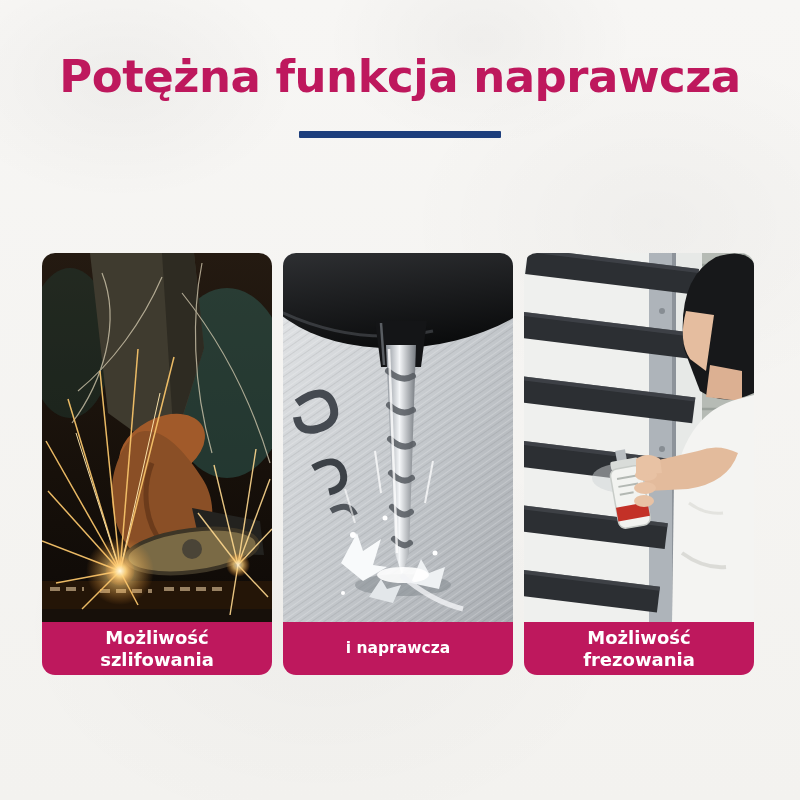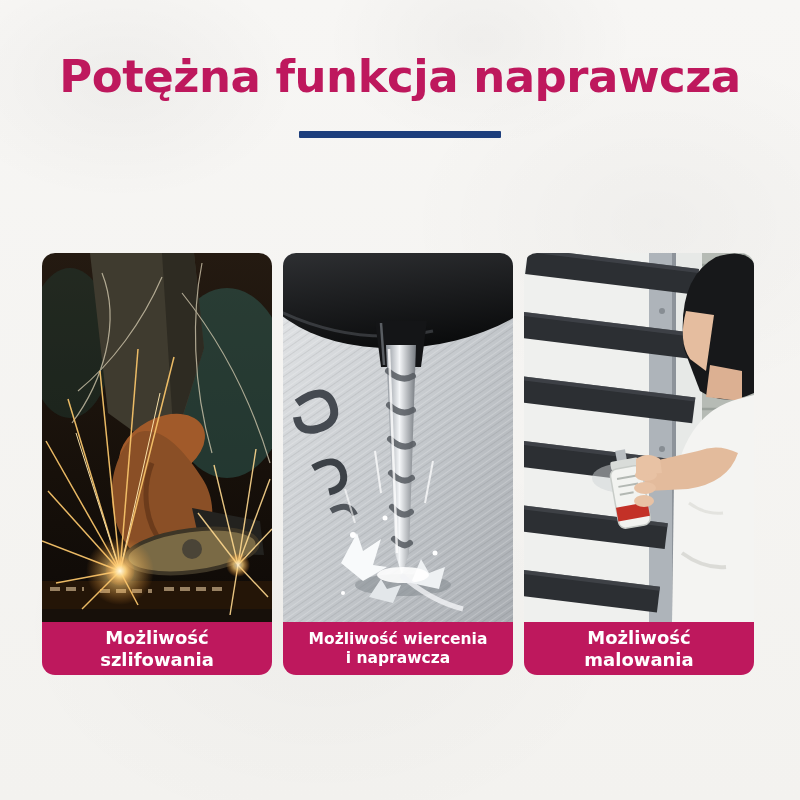--- a/index.html
+++ b/index.html
@@ -189,21 +189,20 @@
           <circle cx="70" cy="282" r="3" fill="#ffffff"></circle>
             <circle cx="102" cy="265" r="2.5" fill="#ffffff"></circle>
           <circle cx="152" cy="300" r="2.5" fill="#ffffff"></circle>
             <circle cx="60" cy="340" r="2" fill="#ffffff"></circle>
         </g>
         <ellipse cx="120" cy="322" rx="26" ry="8" fill="#ffffff" opacity="0.9"></ellipse>
         <path d="M118,322 q30,26 62,34" stroke="#f2f4f6" stroke-width="5" fill="none" opacity="0.8"></path>
       </svg>
     </div>
     <div class="caption caption--long">
-      <span>Możliwość wiercenia</span>
       <span>i naprawcza</span>
     </div>
   </div>
 
   <div class="card">
     <div class="card-image">
       <svg viewBox="0 0 230 369" preserveAspectRatio="xMidYMid slice">
         <defs>
           <pattern id="brick" width="44" height="48" patternUnits="userSpaceOnUse">
             <rect width="44" height="48" fill="#b6bbb5"></rect>
@@ -257,17 +256,17 @@
         <g fill="#e8c2a4">
           <ellipse cx="122" cy="222" rx="11" ry="6"></ellipse>
           <ellipse cx="121" cy="235" rx="11" ry="6"></ellipse>
           <ellipse cx="120" cy="248" rx="10" ry="6"></ellipse>
           <path d="M112,206 q12,-8 24,0 l2,14 l-26,2 z"></path>
         </g>
       </svg>
     </div>
     <div class="caption">
       <span>Możliwość</span>
-      <span>malowania</span>
+      <span>frezowania</span>
     </div>
   </div>
 
 </div>
 
 </body></html>

